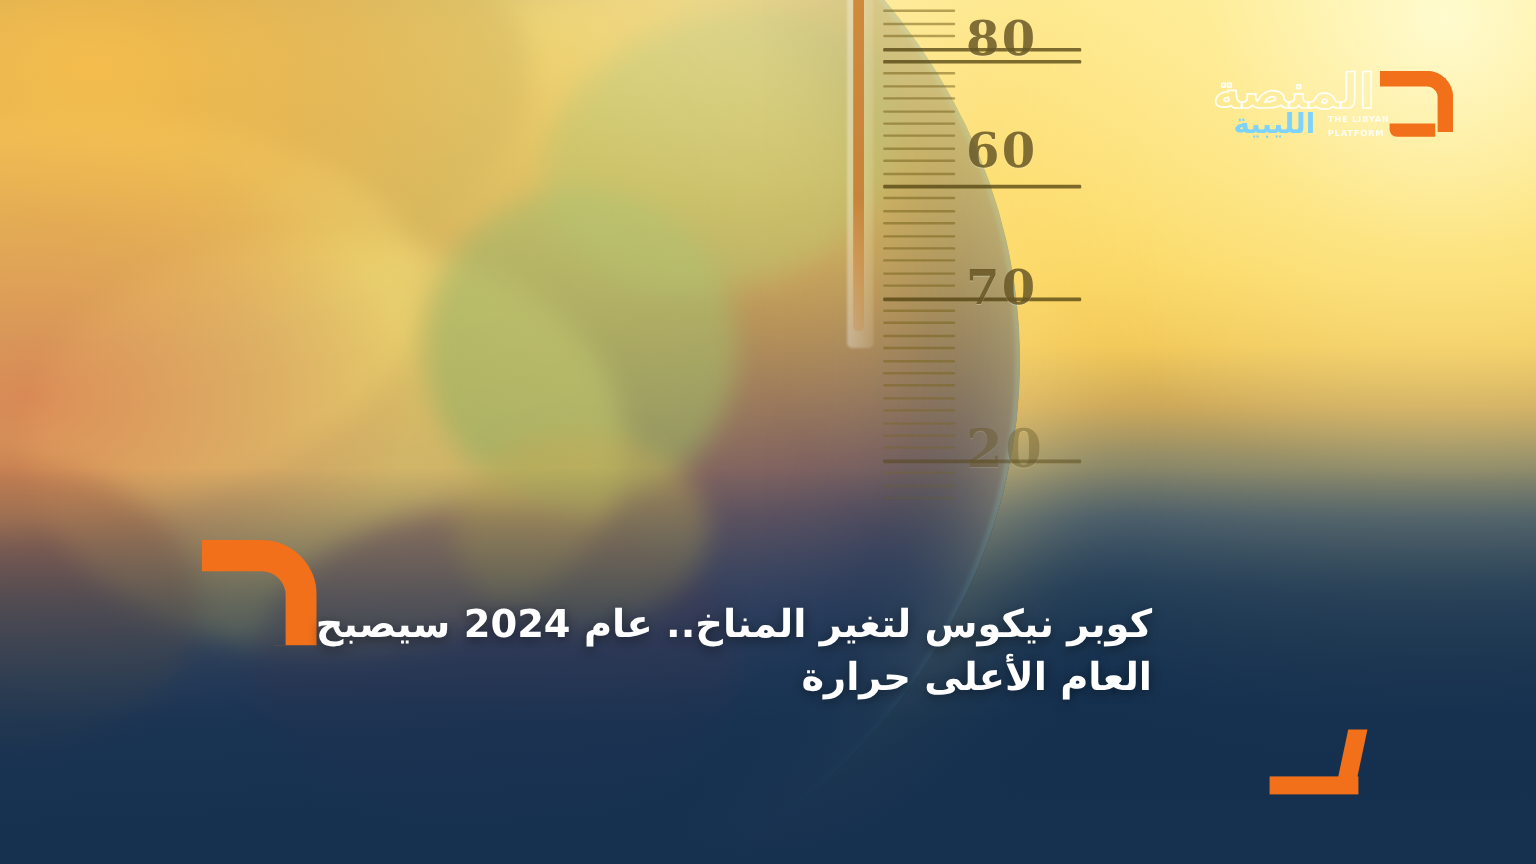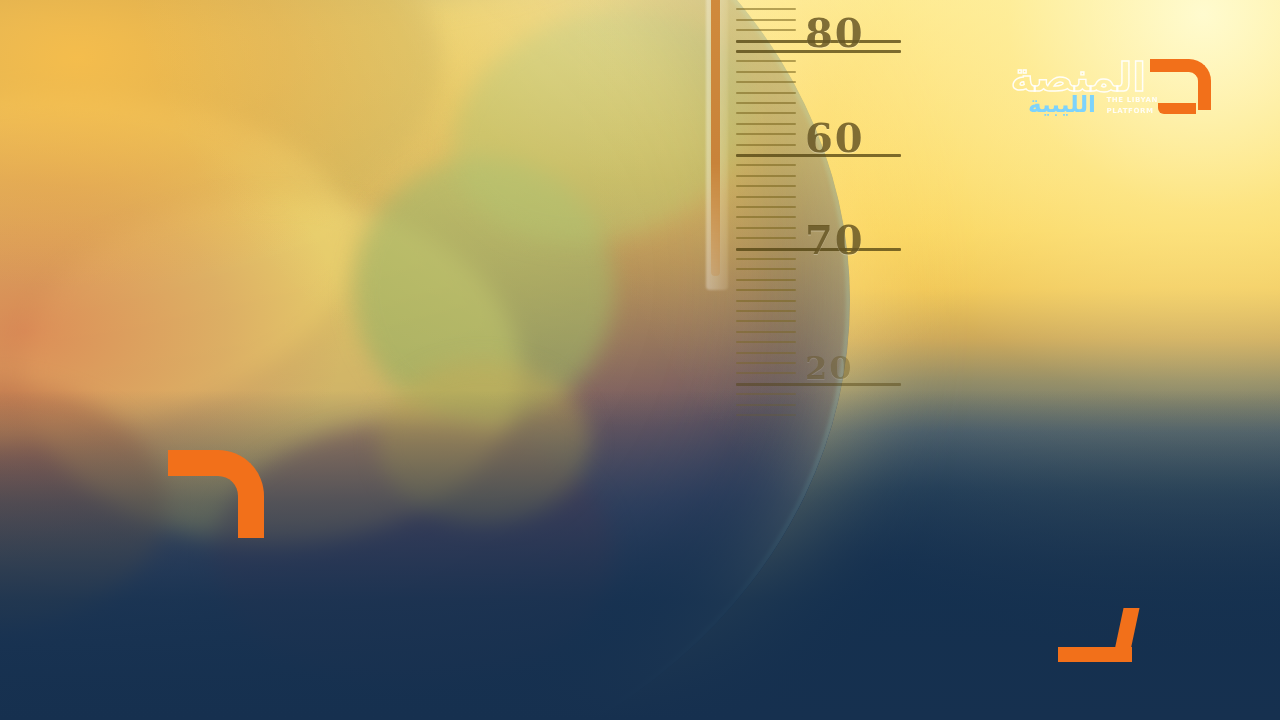--- a/index.html
+++ b/index.html
@@ -258,23 +258,23 @@
         <div class="tick" style="top: 361.6px; left: 36px; width: 60px; opacity: 0.73;"></div>
         <div class="tick" style="top: 372px; left: 36px; width: 60px; opacity: 0.69;"></div>
         <div class="tick" style="top: 382.4px; left: 36px; width: 60px; opacity: 0.64;"></div>
         <div class="tick major" style="top: 392.8px; left: 36px; width: 165px; opacity: 0.6;"></div>
         <div class="tick" style="top: 403.2px; left: 36px; width: 60px; opacity: 0.55;"></div>
         <div class="tick" style="top: 413.6px; left: 36px; width: 60px; opacity: 0.51;"></div>
         <div class="tick" style="top: 424px; left: 36px; width: 60px; opacity: 0.46;"></div>
       </div>
     <div id="scale-labels">
         <div class="scale-num" style="top: 19px; left: 105px; font-size: 40px; opacity: 1;">80</div>
-        <div class="scale-num" style="top: 124px; left: 105px; font-size: 40px; opacity: 1;">60</div>
+        <div class="scale-num" style="top: 112px; left: 105px; font-size: 40px; opacity: 1;">60</div>
         <div class="scale-num" style="top: 226px; left: 105px; font-size: 40px; opacity: 1;">70</div>
-        <div class="scale-num" style="top: 359px; left: 105px; font-size: 32px; opacity: 0.47;">20</div>
+        <div class="scale-num" style="top: 359px; left: 105px; font-size: 44px; opacity: 0.47;">20</div>
       </div>
   </div>
 
   <div class="logo">
     <div class="logo-ar">المنصة</div>
     <div class="logo-sub-ar">الليبية</div>
     <div class="logo-en">
       <div>THE LIBYAN</div>
       <div>PLATFORM</div>
     </div>
@@ -285,15 +285,19 @@
   </div>
 
   <div class="scrim"></div>
 
   <div class="bracket-tl"></div>
   <div class="bracket-br">
     <div class="vleg"></div>
     <div class="hleg"></div>
   </div>
 
+  <div class="headline">
+    <span>كوبر نيكوس لتغير المناخ.. عام 2024 سيصبح العام</span>
+    <span>الأعلى حرارة</span>
+  </div>
 
 
 </div>
 
 </body></html>

